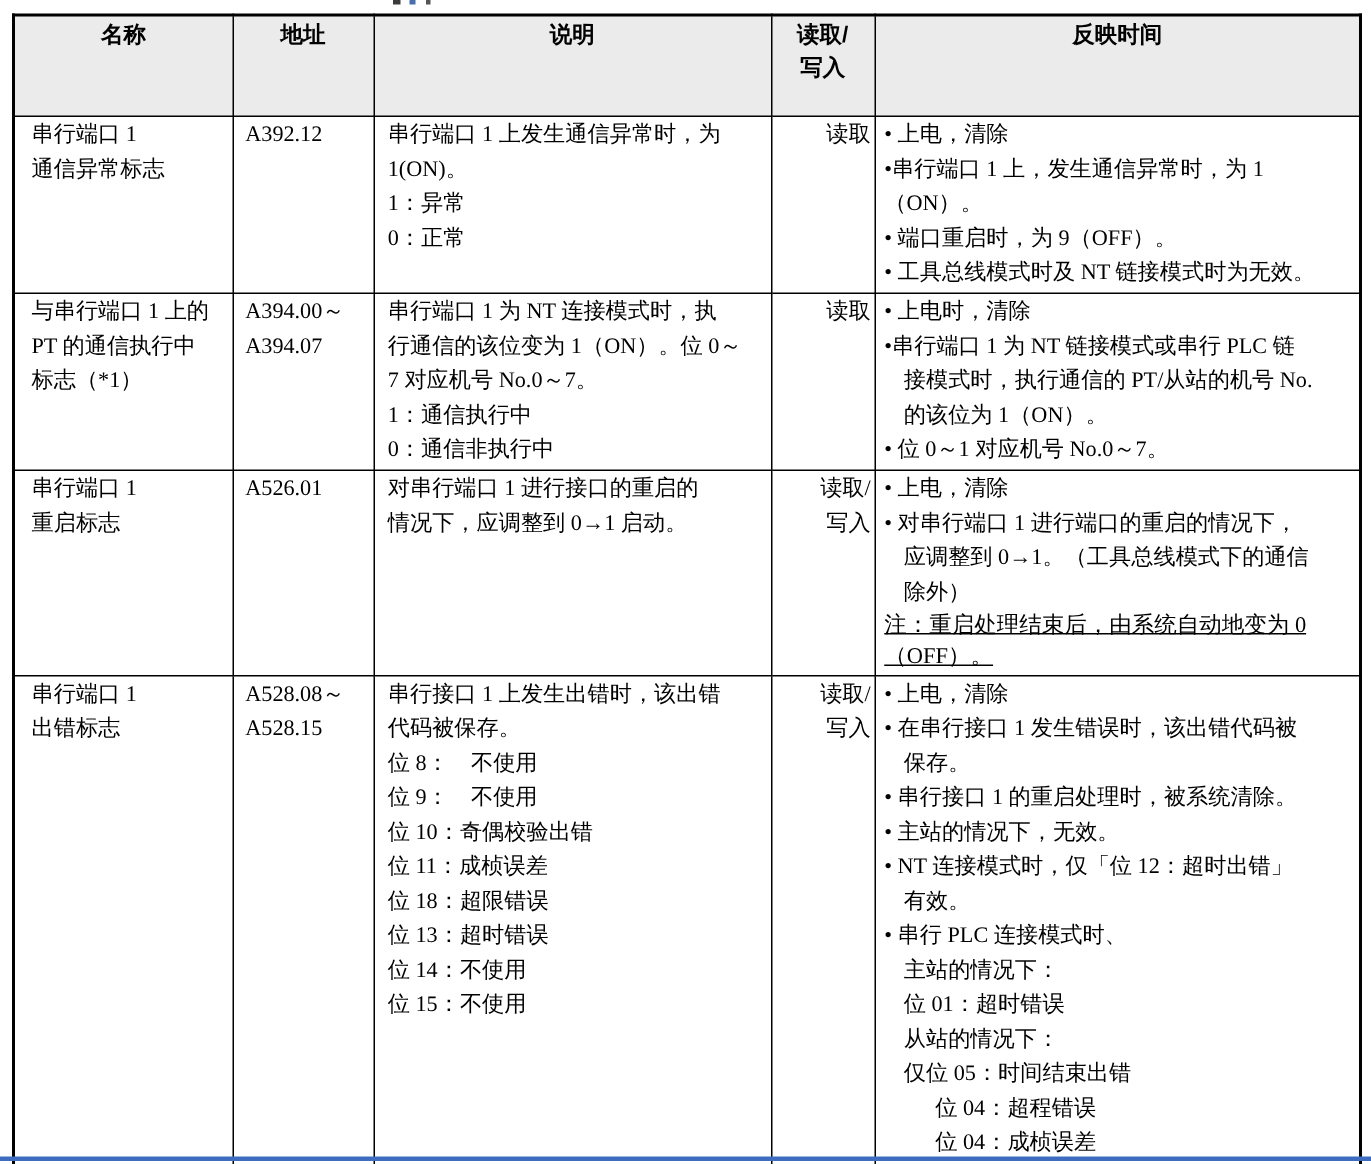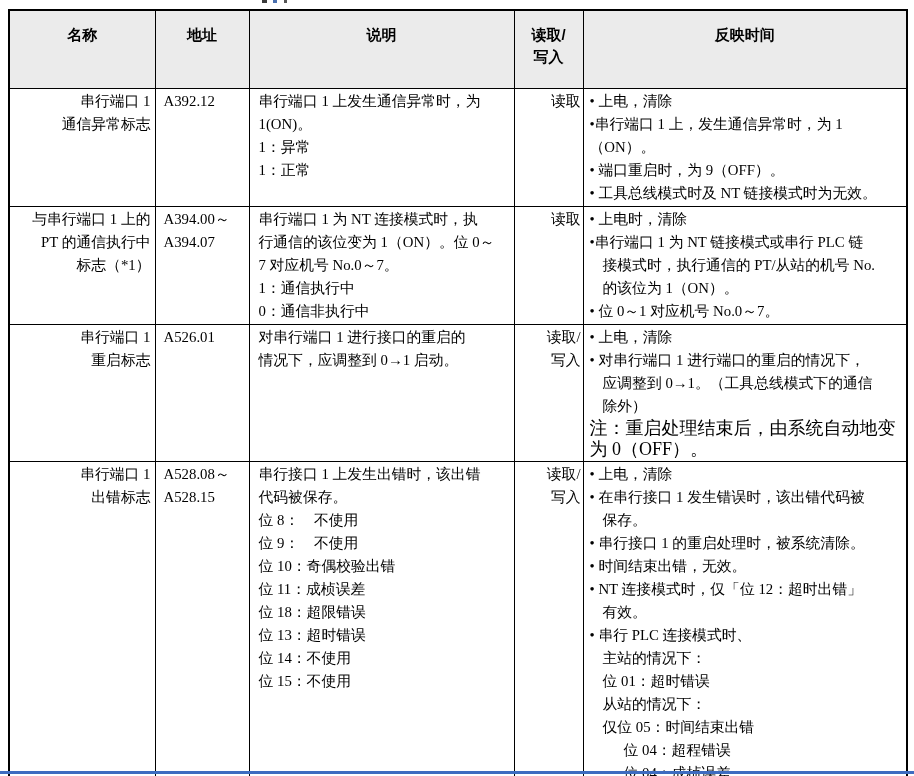--- a/index.html
+++ b/index.html
@@ -18,36 +18,36 @@
   table.flags{
     position:absolute;left:8px;top:9px;width:898px;
     border-collapse:collapse;table-layout:fixed;
     border:2px solid #000;
   }
   th{
     background:#ebebeb;
     font-family:"Liberation Sans","DejaVu Sans",sans-serif;
     font-weight:bold;font-size:15px;line-height:22px;
     vertical-align:top;
-    border:1px solid #000;padding:13px 2px 20px 2px;
+    border:1px solid #000;padding:2px 2px 20px 2px;
   }
   td{
     border:1px solid #000;vertical-align:top;
     font-size:14.8px;line-height:23px;
     padding:1px 4px 1px 9px;
   }
-  td.c-name{padding-left:11px;text-align:right;}
+  td.c-name{padding-left:11px;}
   td.c-addr{padding-left:8px;}
   td.c-desc{padding-left:9px;}
   td.c-rw{padding-left:4px;padding-right:2px;text-align:right;}
   td.c-ref{padding-left:6px;padding-right:3px;}
   .line{white-space:pre-wrap;}
   .ind1{padding-left:13px;}
   .ind2{padding-left:34px;}
-  .small{font-size:18px;line-height:21px;}
+  .small{font-size:15px;line-height:21px;text-decoration:underline;}
   .vline{position:absolute;left:0;top:771px;width:914px;height:3px;z-index:9;}
 </style>
 </head>
 <body>
 
 <div>
   <span class="frag f1"></span>
   <span class="frag f2"></span>
   <span class="frag f3"></span>
 </div>
@@ -86,21 +86,21 @@
           <div class="line">串行端口 1</div>
           <div class="line">通信异常标志</div>
         </td>
         <td class="c-addr">
           <div class="line">A392.12</div>
         </td>
         <td class="c-desc">
           <div class="line">串行端口 1 上发生通信异常时，为</div>
           <div class="line">1(ON)。</div>
           <div class="line">1：异常</div>
-          <div class="line">1：正常</div>
+          <div class="line">0：正常</div>
         </td>
         <td class="c-rw">
           <div class="line">读取</div>
         </td>
         <td class="c-ref">
           <div class="line">• 上电，清除</div>
           <div class="line">•串行端口 1 上，发生通信异常时，为 1（ON）。</div>
           <div class="line">• 端口重启时，为 9（OFF）。</div>
           <div class="line">• 工具总线模式时及 NT 链接模式时为无效。</div>
         </td>
@@ -180,21 +180,21 @@
         </td>
         <td class="c-rw">
           <div class="line">读取/</div>
           <div class="line">写入</div>
         </td>
         <td class="c-ref">
           <div class="line">• 上电，清除</div>
           <div class="line">• 在串行接口 1 发生错误时，该出错代码被</div>
           <div class="line ind1">保存。</div>
           <div class="line">• 串行接口 1 的重启处理时，被系统清除。</div>
-          <div class="line">• 时间结束出错，无效。</div>
+          <div class="line">• 主站的情况下，无效。</div>
           <div class="line">• NT 连接模式时，仅「位 12：超时出错」</div>
           <div class="line ind1">有效。</div>
           <div class="line">• 串行 PLC 连接模式时、</div>
           <div class="line ind1">主站的情况下：</div>
           <div class="line ind1">位 01：超时错误</div>
           <div class="line ind1">从站的情况下：</div>
           <div class="line ind1">仅位 05：时间结束出错</div>
           <div class="line ind2">位 04：超程错误</div>
           <div class="line ind2">位 04：成桢误差</div>
           <div class="line ind1">为有效。</div>

